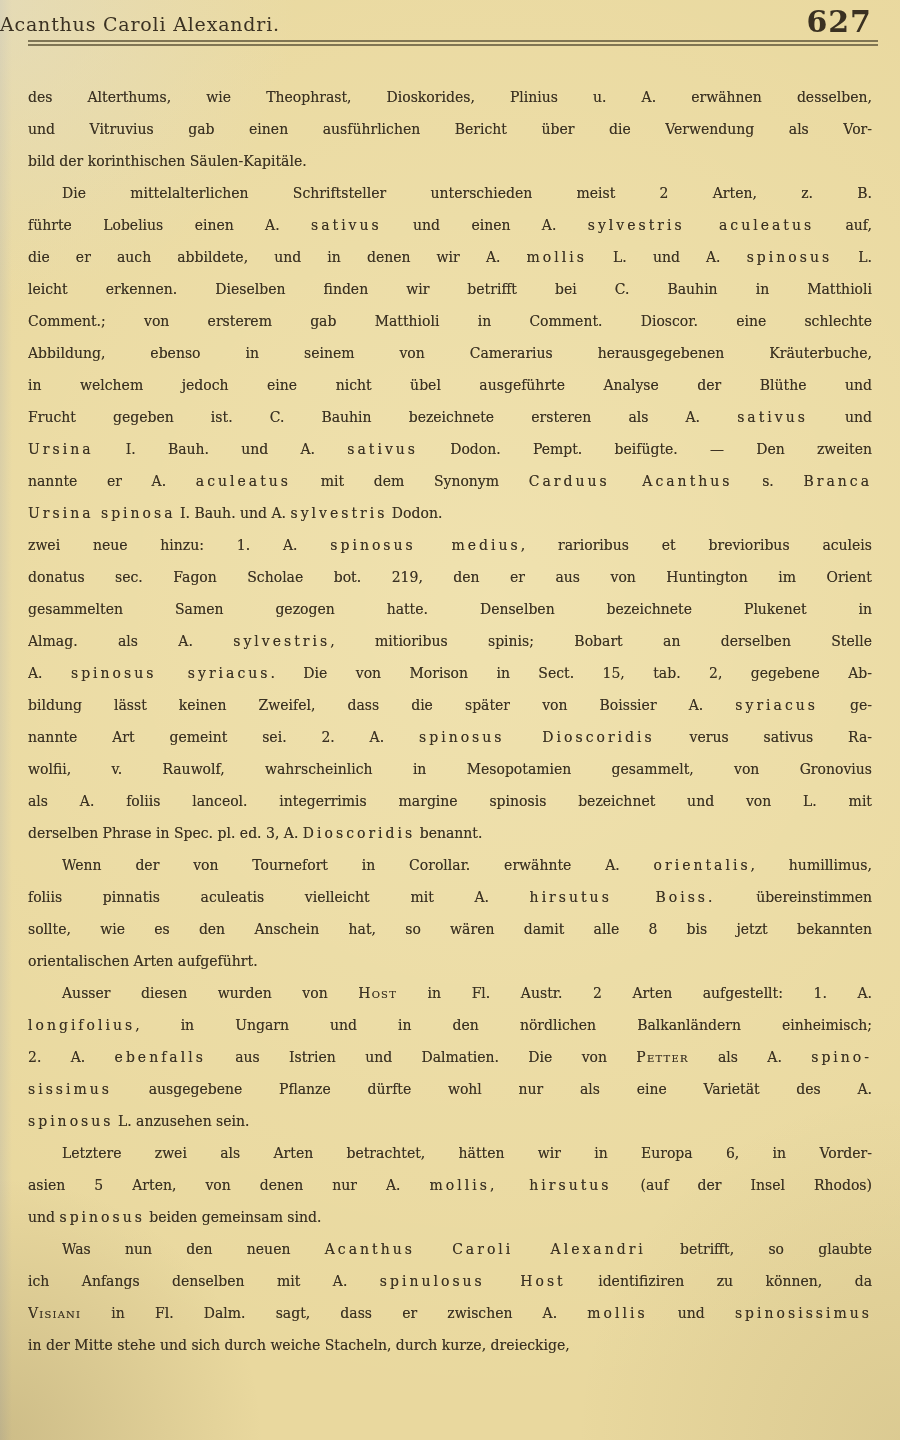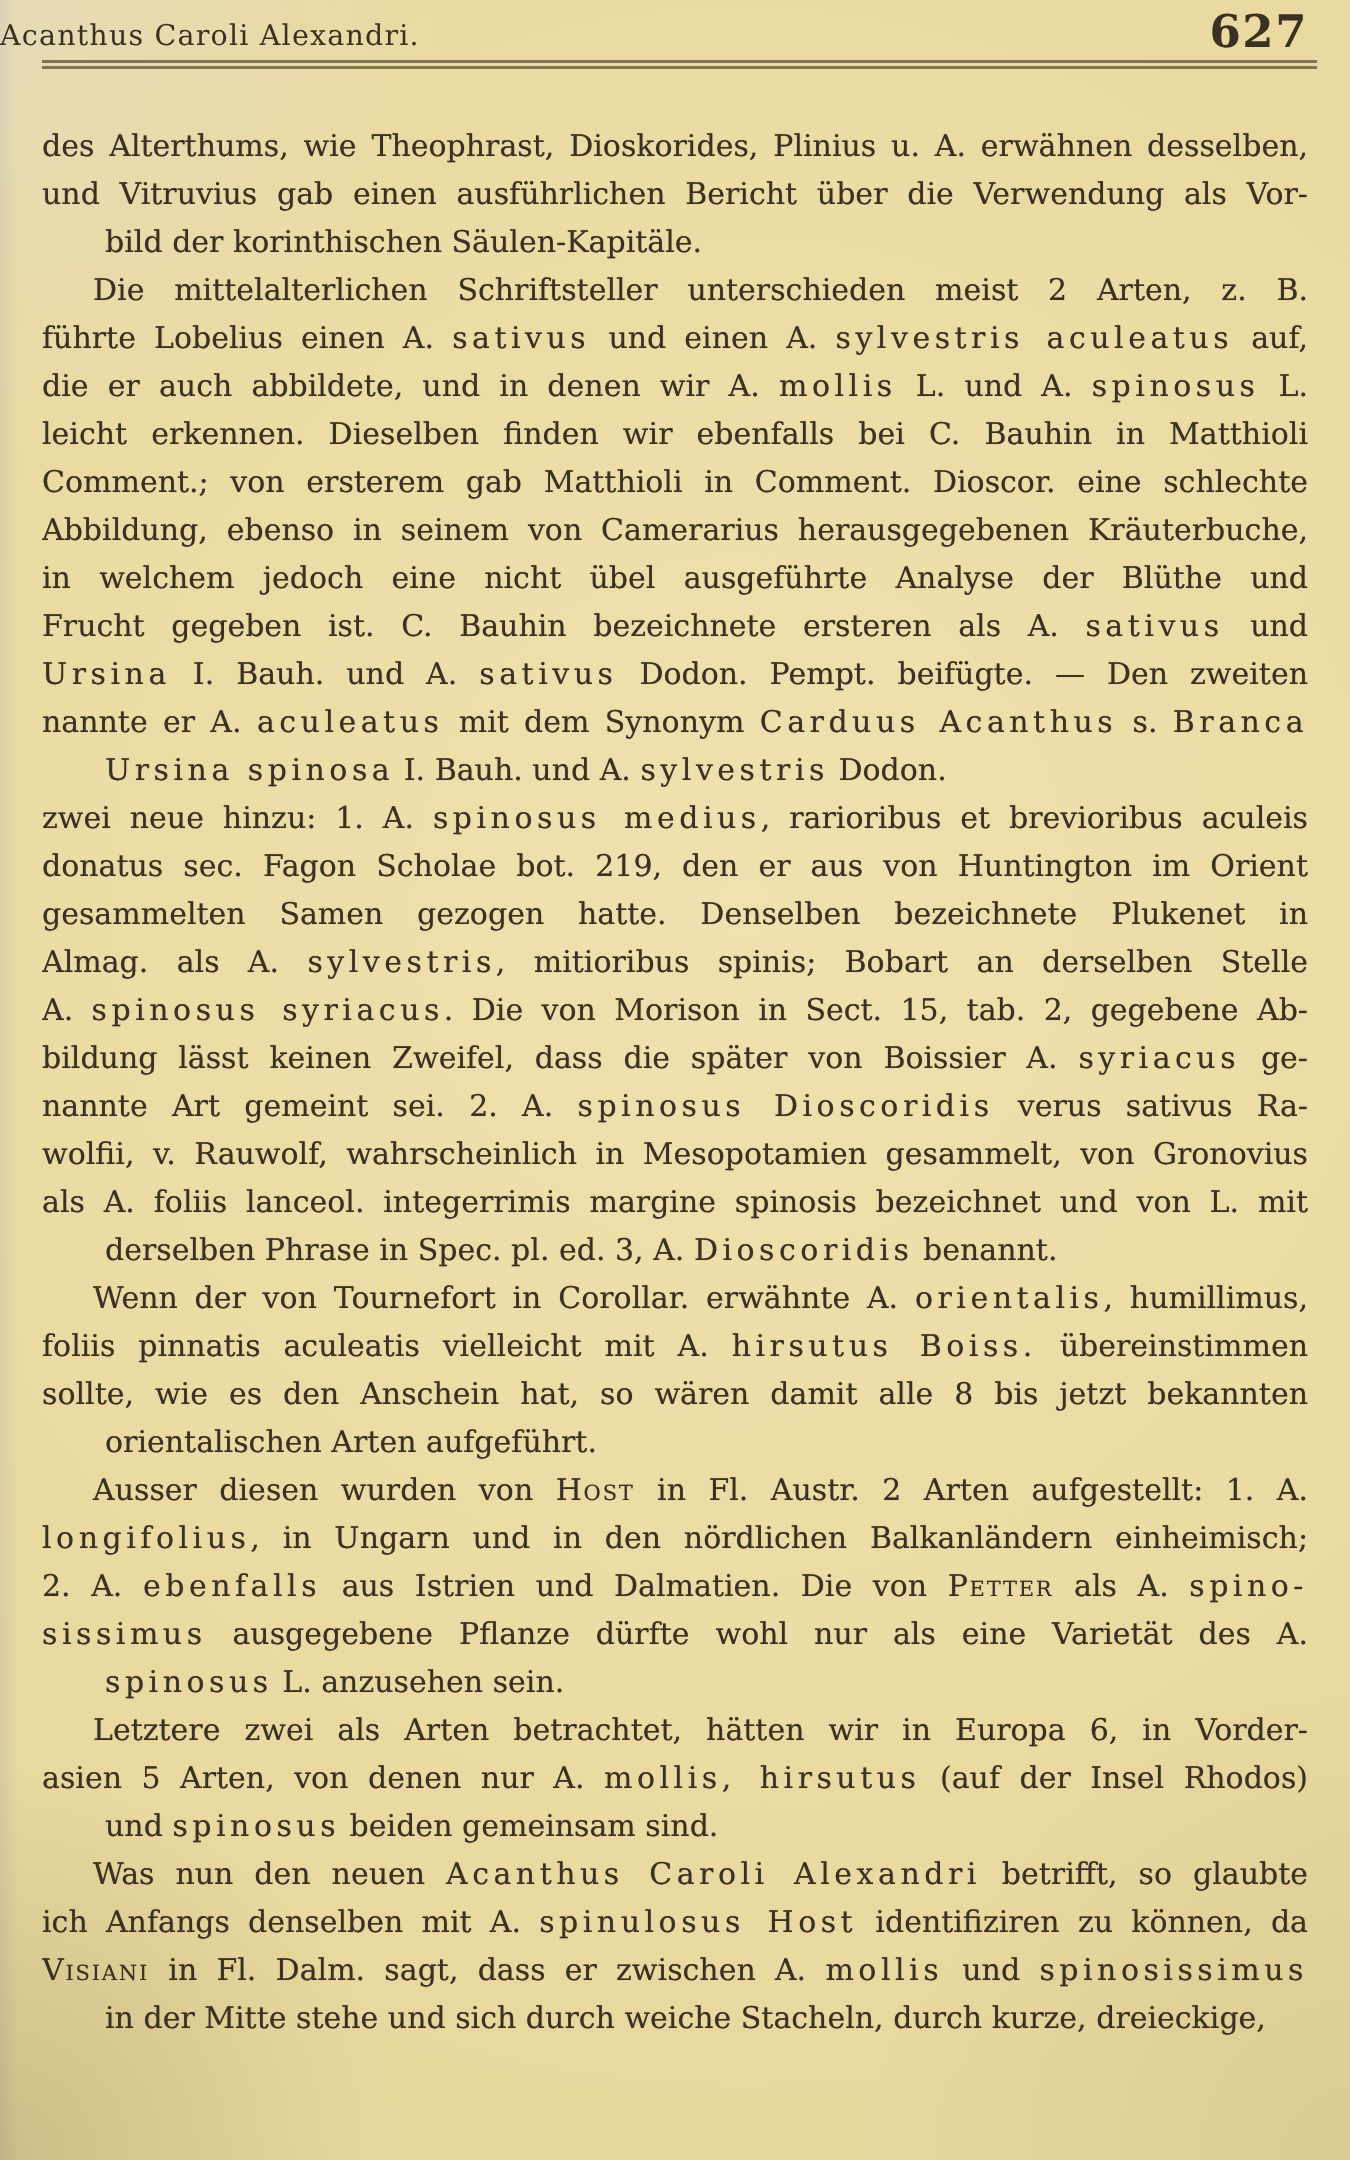--- a/index.html
+++ b/index.html
@@ -44,55 +44,54 @@
     position: absolute; top: 40px; left: 28px; right: 22px;
     height: 6px;
     border-top: 2px solid var(--rule);
     border-bottom: 2px solid var(--rule);
     opacity: 0.85;
   }
   .body-text {
     position: absolute;
     top: 81px; left: 28px;
     width: 844px;
-    font-size: 20px;
+    font-size: 14px;
     line-height: 32px;
     text-shadow: 0 0 0.5px rgba(58,49,34,0.55);
   }
   .line {
     height: 32px;
     overflow: hidden;
     text-align: justify;
     text-align-last: justify;
   }
   .line.end {
     text-align: center;
     text-align-last: left;
-    margin-left: 42px;
   }
   .line.indent { text-indent: 34px; }
   .seg-p { }
   .seg-g { letter-spacing: 3px; }   
   .seg-c { font-variant: small-caps; letter-spacing: 1.2px; } 
 </style>
 </head>
 <body>
 
 <div class="page">
   <div class="running-head">Acanthus Caroli Alexandri.</div>
   <div class="page-number">627</div>
   <div class="head-rule"></div>
   <div class="body-text">
       <div class="line"><span class="seg-p">des Alterthums, wie Theophrast, Dioskorides, Plinius u. A. erwähnen desselben,</span></div>
       <div class="line"><span class="seg-p">und Vitruvius gab einen ausführlichen Bericht über die Verwendung als Vor-</span></div>
       <div class="line end"><span class="seg-p">bild der korinthischen Säulen-Kapitäle.</span></div>
       <div class="line indent"><span class="seg-p">Die mittelalterlichen Schriftsteller unterschieden meist 2 Arten, z. B.</span></div>
       <div class="line"><span class="seg-p">führte Lobelius einen A. </span><span class="seg-g">sativus</span><span class="seg-p"> und einen A. </span><span class="seg-g">sylvestris aculeatus</span><span class="seg-p"> auf,</span></div>
       <div class="line"><span class="seg-p">die er auch abbildete, und in denen wir A. </span><span class="seg-g">mollis</span><span class="seg-p"> L. und A. </span><span class="seg-g">spinosus</span><span class="seg-p"> L.</span></div>
-      <div class="line"><span class="seg-p">leicht erkennen.  Dieselben finden wir ebenfalls bei C. Bauhin in Matthioli</span></div>
+      <div class="line"><span class="seg-p">leicht erkennen.  Dieselben finden wir betrifft bei C. Bauhin in Matthioli</span></div>
       <div class="line"><span class="seg-p">Comment.; von ersterem gab Matthioli in Comment. Dioscor. eine schlechte</span></div>
       <div class="line"><span class="seg-p">Abbildung, ebenso in seinem von Camerarius herausgegebenen Kräuterbuche,</span></div>
       <div class="line"><span class="seg-p">in welchem jedoch eine nicht übel ausgeführte Analyse der Blüthe und</span></div>
       <div class="line"><span class="seg-p">Frucht gegeben ist.  C. Bauhin bezeichnete ersteren als A. </span><span class="seg-g">sativus</span><span class="seg-p"> und</span></div>
       <div class="line"><span class="seg-g">Ursina</span><span class="seg-p"> I. Bauh. und A. </span><span class="seg-g">sativus</span><span class="seg-p"> Dodon. Pempt. beifügte. — Den zweiten</span></div>
       <div class="line"><span class="seg-p">nannte er A. </span><span class="seg-g">aculeatus</span><span class="seg-p"> mit dem Synonym </span><span class="seg-g">Carduus Acanthus</span><span class="seg-p"> s. </span><span class="seg-g">Branca</span></div>
       <div class="line end"><span class="seg-g">Ursina spinosa</span><span class="seg-p"> I. Bauh. und A. </span><span class="seg-g">sylvestris</span><span class="seg-p"> Dodon.</span></div>
       <div class="line"><span class="seg-p">zwei neue hinzu: 1. A. </span><span class="seg-g">spinosus medius</span><span class="seg-p">, rarioribus et brevioribus aculeis</span></div>
       <div class="line"><span class="seg-p">donatus sec. Fagon Scholae bot. 219, den er aus von Huntington im Orient</span></div>
       <div class="line"><span class="seg-p">gesammelten Samen gezogen hatte.  Denselben bezeichnete Plukenet in</span></div>

